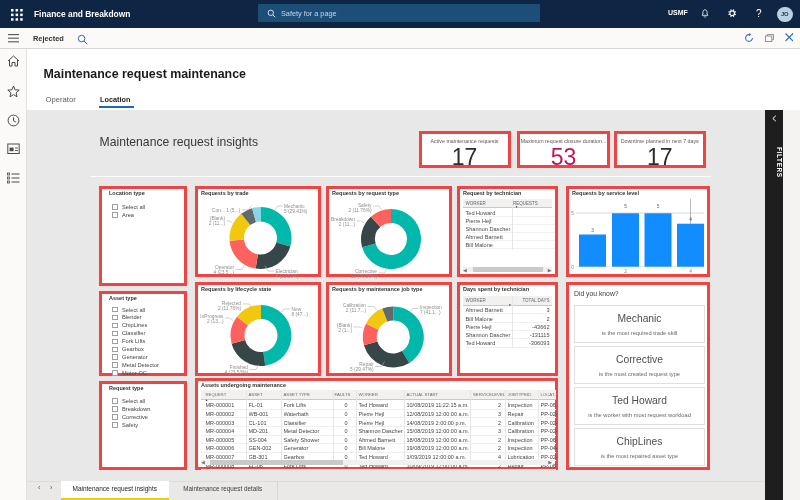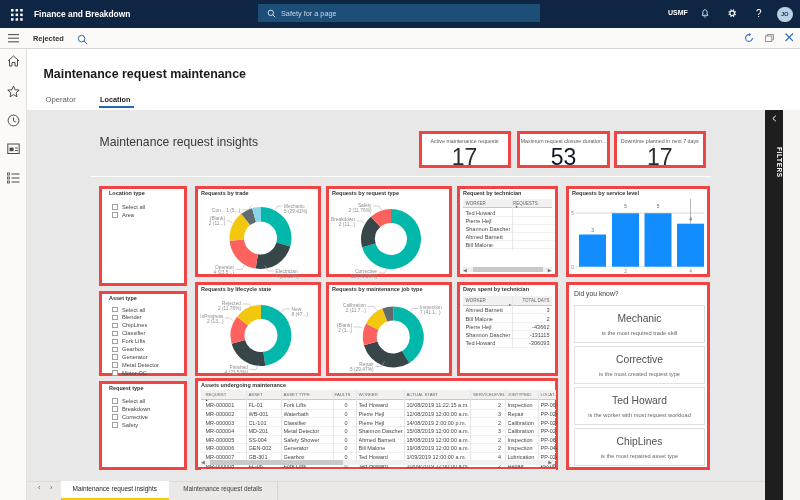--- a/index.html
+++ b/index.html
@@ -106,21 +106,21 @@
 <div class="abs" style="left:99px;top:105.5px;width:35px;height:2px;background:#2266b8"></div>
 <div class="abs" style="left:27px;top:110px;width:738px;height:371px;background:#e9e8e8"></div>
 <div class="abs" style="left:99.5px;top:135.3px;font-size:12.2px;color:#3b3a39">Maintenance request insights</div>
 <div class="abs" style="left:91px;top:175.5px;width:620px;height:1.6px;background:#fff"></div>
 <div class="card" style="left:418.5px;top:131px;width:92px;height:37px">
     <div style="position:absolute;left:0;right:0;top:3.5px;text-align:center;font-size:5.3px;color:#5a5a5a">Active maintenance requests</div>
     <div style="position:absolute;left:0;right:0;top:9.5px;text-align:center;font-size:23px;color:#2d2d2d">17</div>
   </div>
 <div class="card" style="left:517px;top:131px;width:93px;height:37px">
     <div style="position:absolute;left:0;right:0;top:3.5px;text-align:center;font-size:5.3px;color:#5a5a5a">Maximum request closure duration...</div>
-    <div style="position:absolute;left:0;right:0;top:9.5px;text-align:center;font-size:23px;color:#0f172a">53</div>
+    <div style="position:absolute;left:0;right:0;top:9.5px;text-align:center;font-size:23px;color:#be185d">53</div>
   </div>
 <div class="card" style="left:614px;top:131px;width:91.5px;height:37px">
     <div style="position:absolute;left:0;right:0;top:3.5px;text-align:center;font-size:5.3px;color:#5a5a5a">Downtime planned in next 7 days</div>
     <div style="position:absolute;left:0;right:0;top:9.5px;text-align:center;font-size:23px;color:#2d2d2d">17</div>
   </div>
 <div class="card" style="left:99px;top:186px;width:88px;height:100px">
     <div class="stitle">Location type</div>
     <div class="sl" style="top:15.00px"><span class="cb"></span>Select all</div>
     <div class="sl" style="top:22.95px"><span class="cb"></span>Area</div>
   </div>

